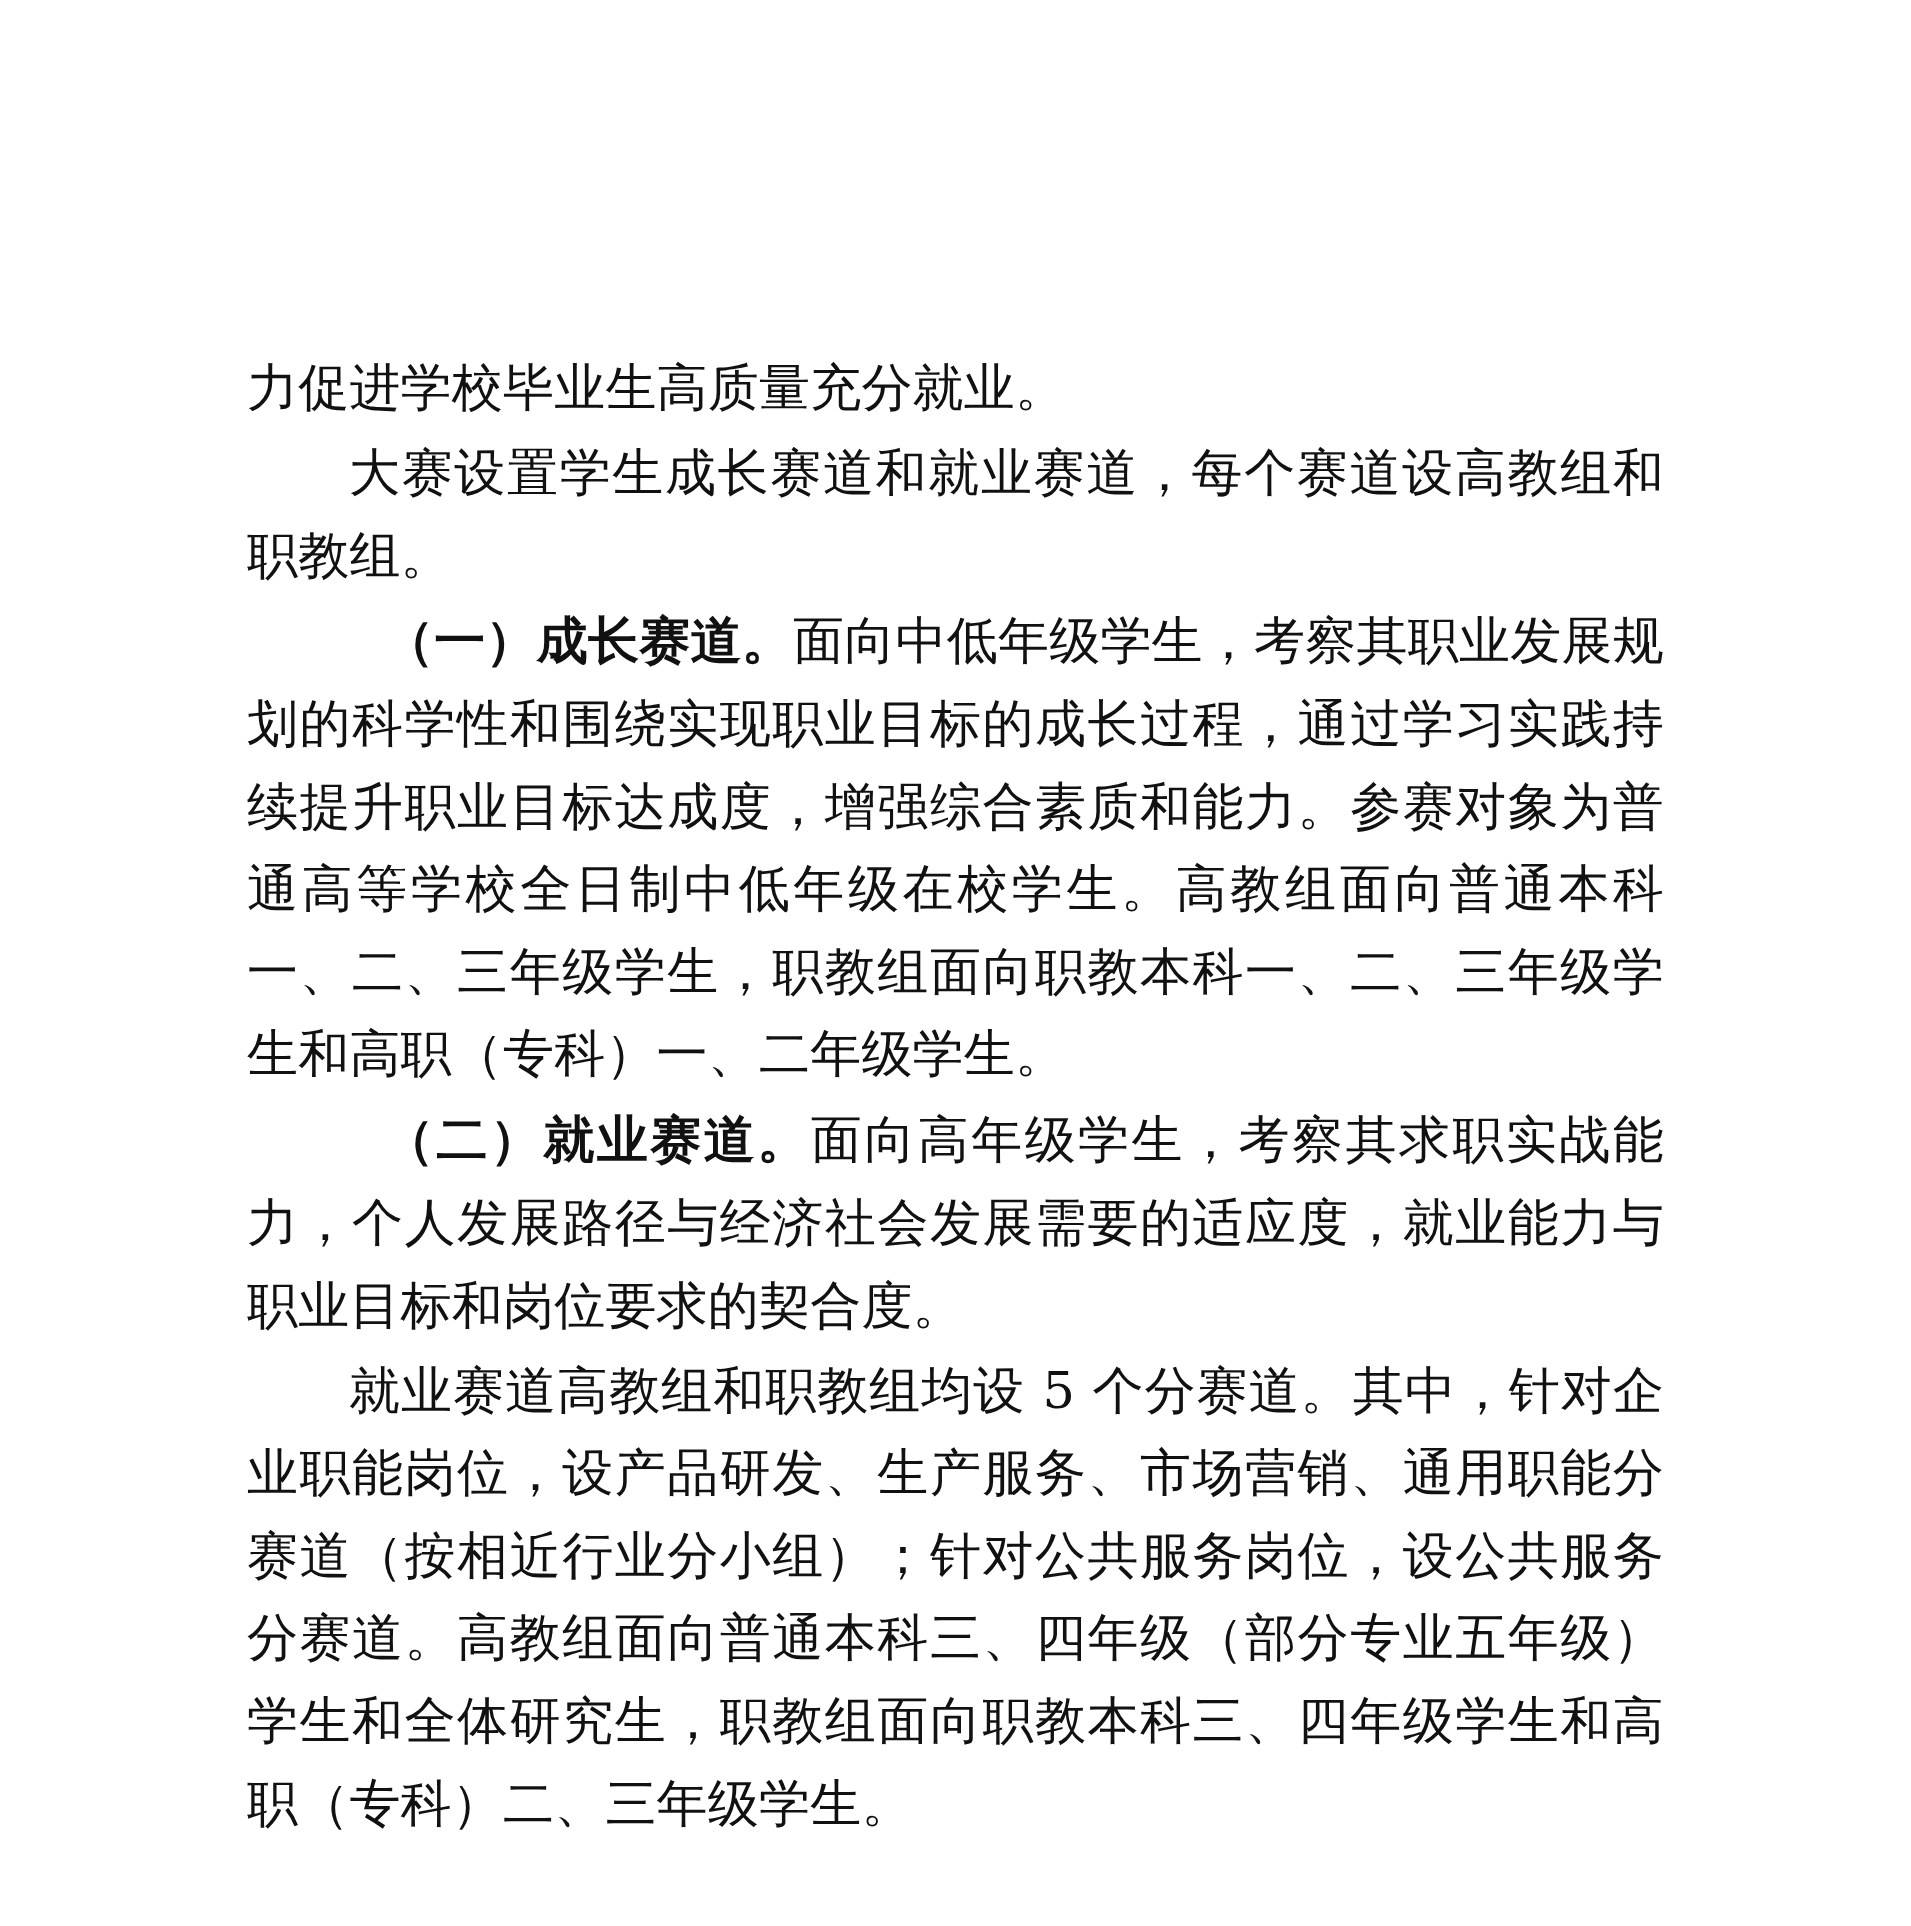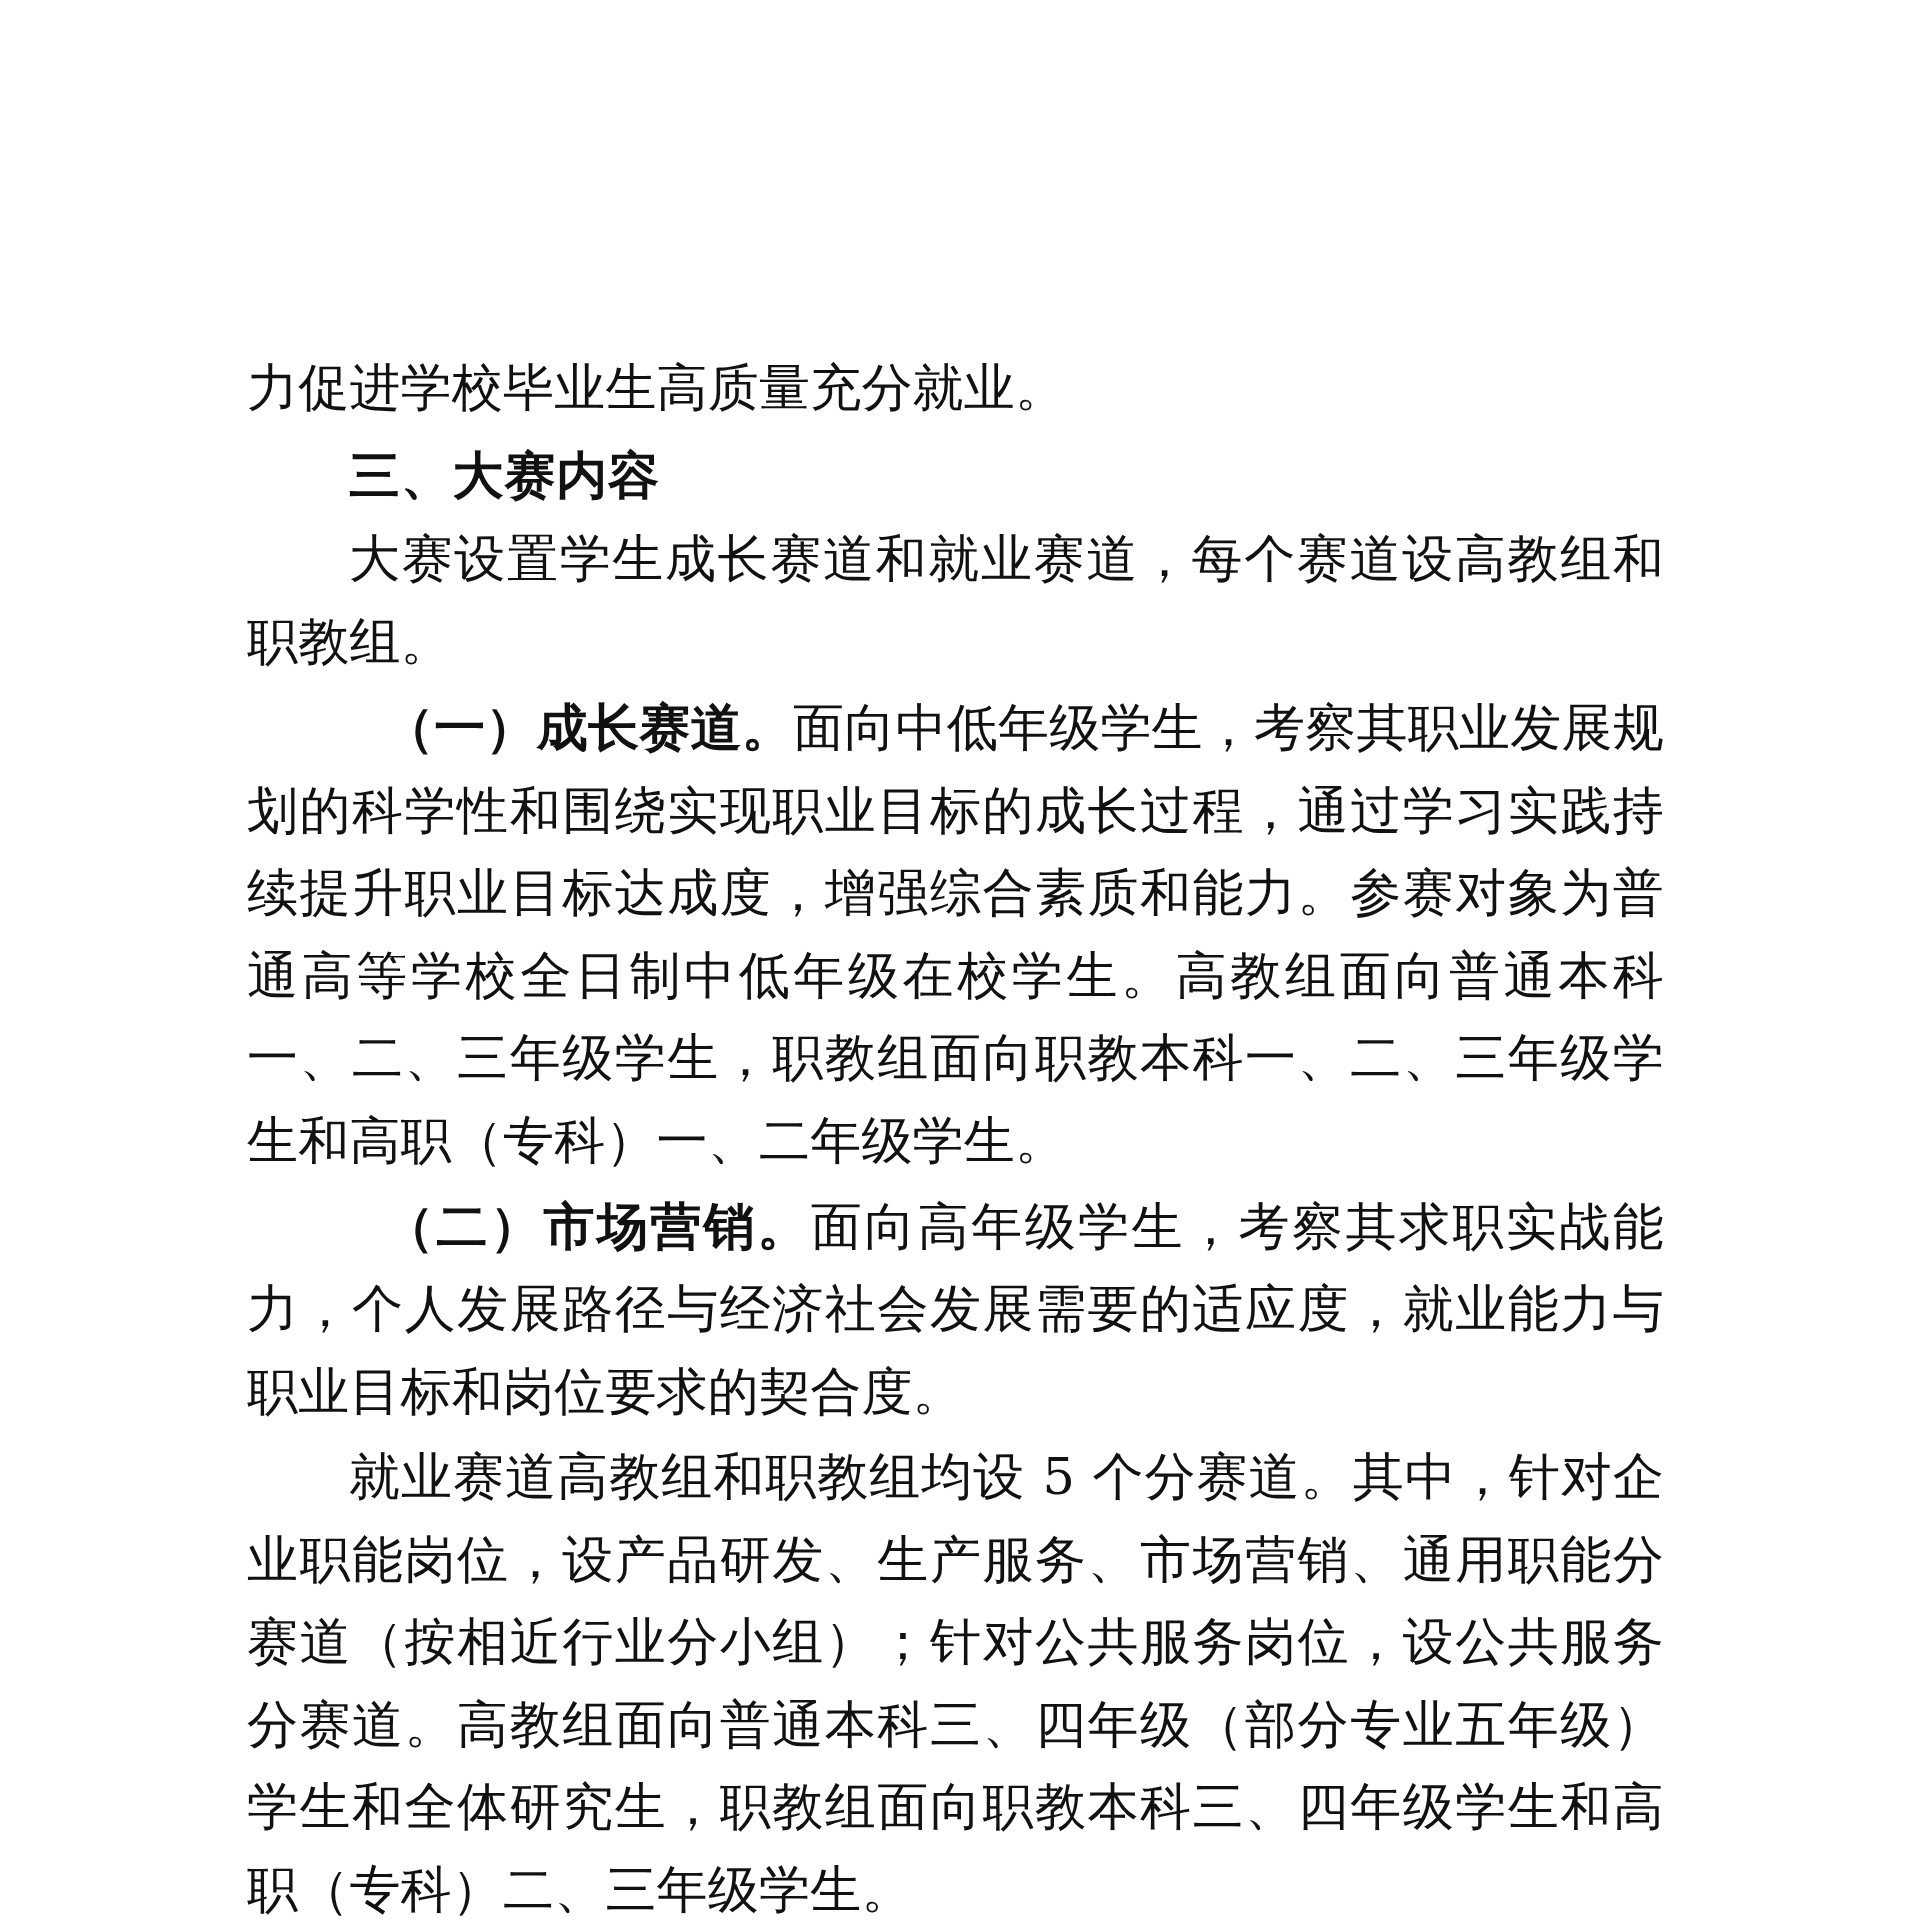--- a/index.html
+++ b/index.html
@@ -45,26 +45,25 @@
   }
 </style>
 </head>
 <body>
 
 <div class="page">
   <div class="doc-body">
 
     <p class="para">力促进学校毕业生高质量充分就业。</p>
 
-    <p class="heading">三、大赛内容</p>
 
     <p class="para indent">大赛设置学生成长赛道和就业赛道，每个赛道设高教组和职教组。</p>
 
     <p class="para indent"><span class="bold-lead">（一）成长赛道。</span><span>面向中低年级学生，考察其职业发展规划的科学性和围绕实现职业目标的成长过程，通过学习实践持续提升职业目标达成度，增强综合素质和能力。参赛对象为普通高等学校全日制中低年级在校学生。高教组面向普通本科一、二、三年级学生，职教组面向职教本科一、二、三年级学生和高职（专科）一、二年级学生。</span></p>
 
-    <p class="para indent"><span class="bold-lead">（二）市场营销。</span><span>面向高年级学生，考察其求职实战能力，个人发展路径与经济社会发展需要的适应度，就业能力与职业目标和岗位要求的契合度。</span></p>
+    <p class="para indent"><span class="bold-lead">（二）就业赛道。</span><span>面向高年级学生，考察其求职实战能力，个人发展路径与经济社会发展需要的适应度，就业能力与职业目标和岗位要求的契合度。</span></p>
 
     <p class="para indent">就业赛道高教组和职教组均设 5 个分赛道。其中，针对企业职能岗位，设产品研发、生产服务、市场营销、通用职能分赛道（按相近行业分小组）；针对公共服务岗位，设公共服务分赛道。高教组面向普通本科三、四年级（部分专业五年级）学生和全体研究生，职教组面向职教本科三、四年级学生和高职（专科）二、三年级学生。</p>
 
   </div>
 
 </div>
 
 
 </body></html>

